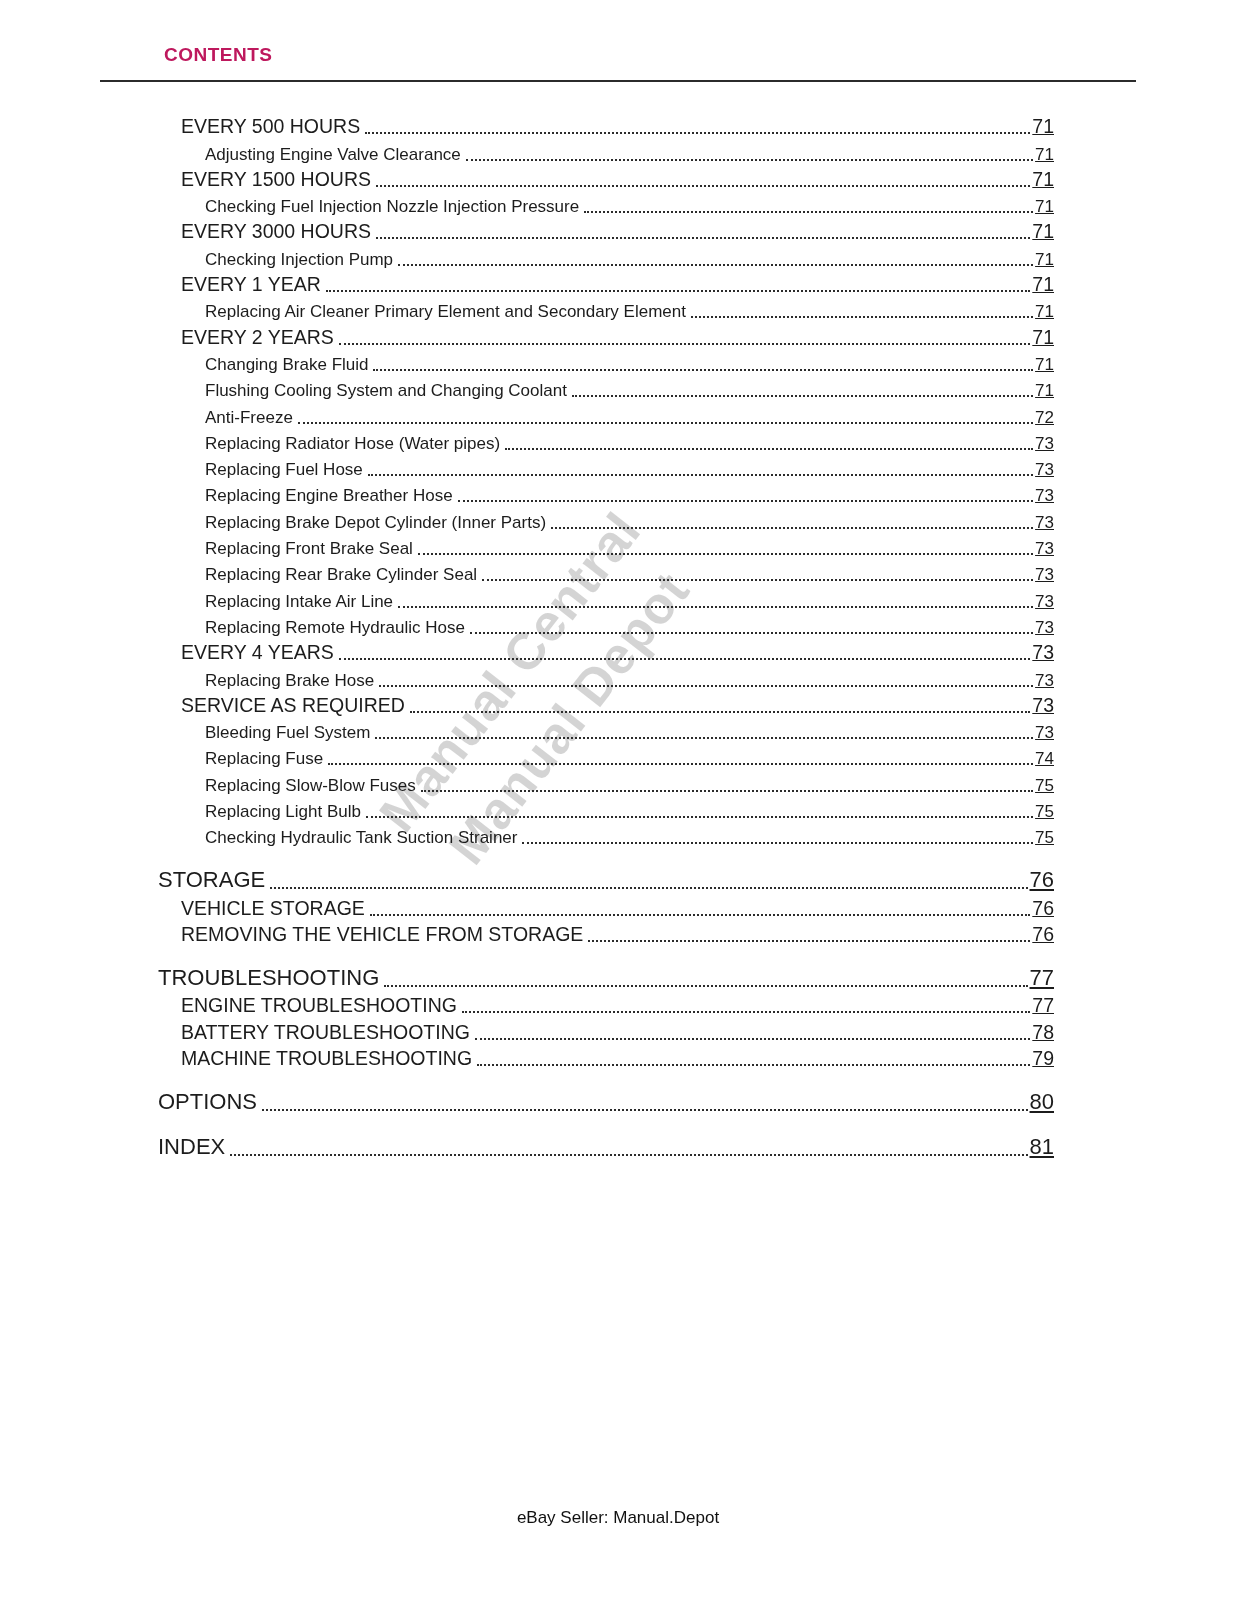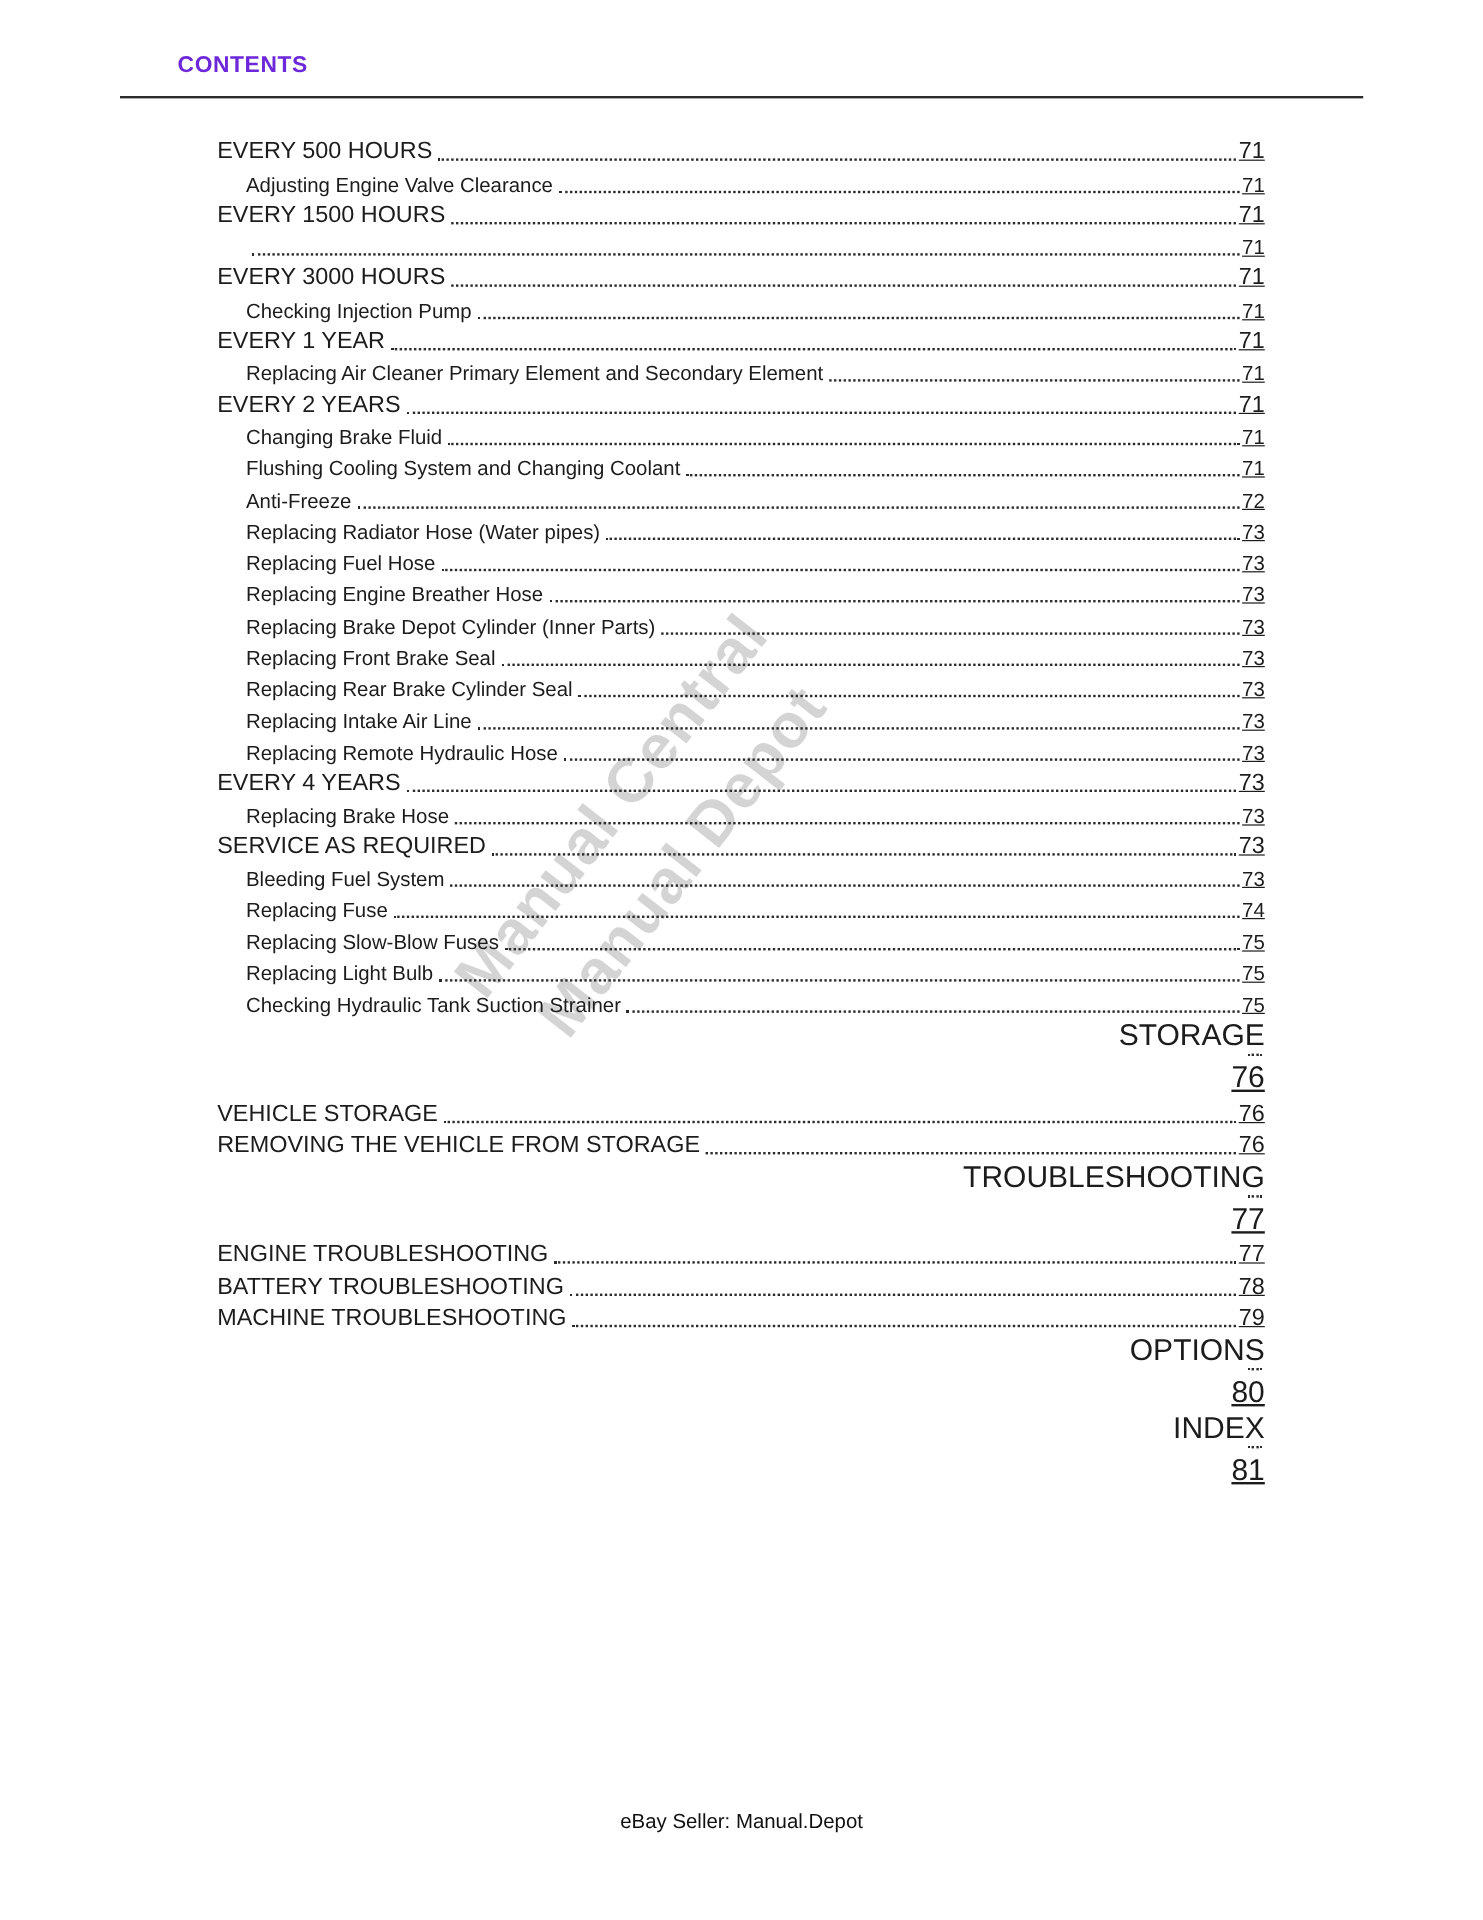--- a/index.html
+++ b/index.html
@@ -11,25 +11,25 @@
   }
   .page {
     position: relative;
     width: 1236px;
     height: 1600px;
     background: #ffffff;
     overflow: hidden;
   }
   .header-title {
     position: absolute;
-    left: 148px;
+    left: 164px;
     top: 44px;
     font-size: 19px;
     font-weight: bold;
-    color: #6d28d9;
+    color: #be185d;
     letter-spacing: 0.5px;
     z-index: 2;
   }
   .header-rule {
     position: absolute;
     left: 100px;
     top: 80px;
     width: 1036px;
     height: 0;
     border-top: 2px solid #2b2b2b;
@@ -49,25 +49,24 @@
   }
   .toc-title { white-space: nowrap; }
   .toc-leader {
     flex: 1 1 auto;
     min-width: 12px;
     border-bottom: 2.5px dotted #2b2b2b;
     margin: 0 2px 4px 5px;
   }
   .toc-page { white-space: nowrap; text-decoration: underline; }
   .level-1 {
-    font-size: 25px;
-    margin-top: 1px;
+    font-size: 22px;
+    margin-top: 15px;
     min-height: 30px;
     padding-left: 0;
-    flex-direction: column;
   }
   .level-2 {
     font-size: 19.5px;
     padding-left: 23px;
   }
   .level-3 {
     font-size: 17px;
     padding-left: 47px;
   }
   .watermark {
@@ -122,20 +121,21 @@
     <span class="toc-title">Adjusting Engine Valve Clearance</span>
     <span class="toc-leader"></span>
     <span class="toc-page">71</span>
   </div>
       <div class="toc-row level-2">
     <span class="toc-title">EVERY 1500 HOURS</span>
     <span class="toc-leader"></span>
     <span class="toc-page">71</span>
   </div>
       <div class="toc-row level-3">
+    <span class="toc-title">Checking Fuel Injection Nozzle Injection Pressure</span>
     <span class="toc-leader"></span>
     <span class="toc-page">71</span>
   </div>
       <div class="toc-row level-2">
     <span class="toc-title">EVERY 3000 HOURS</span>
     <span class="toc-leader"></span>
     <span class="toc-page">71</span>
   </div>
       <div class="toc-row level-3">
     <span class="toc-title">Checking Injection Pump</span>

